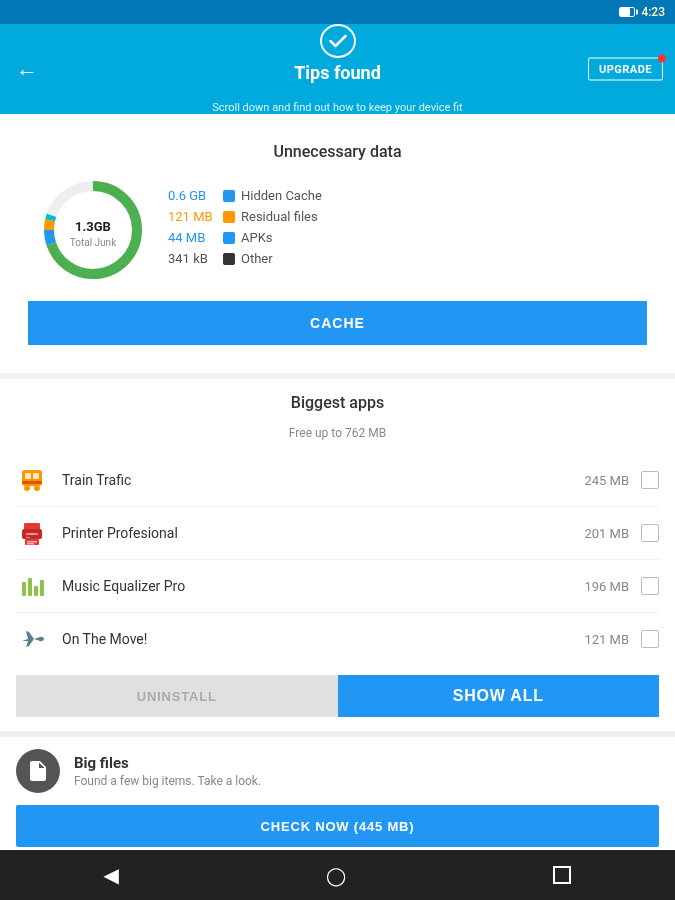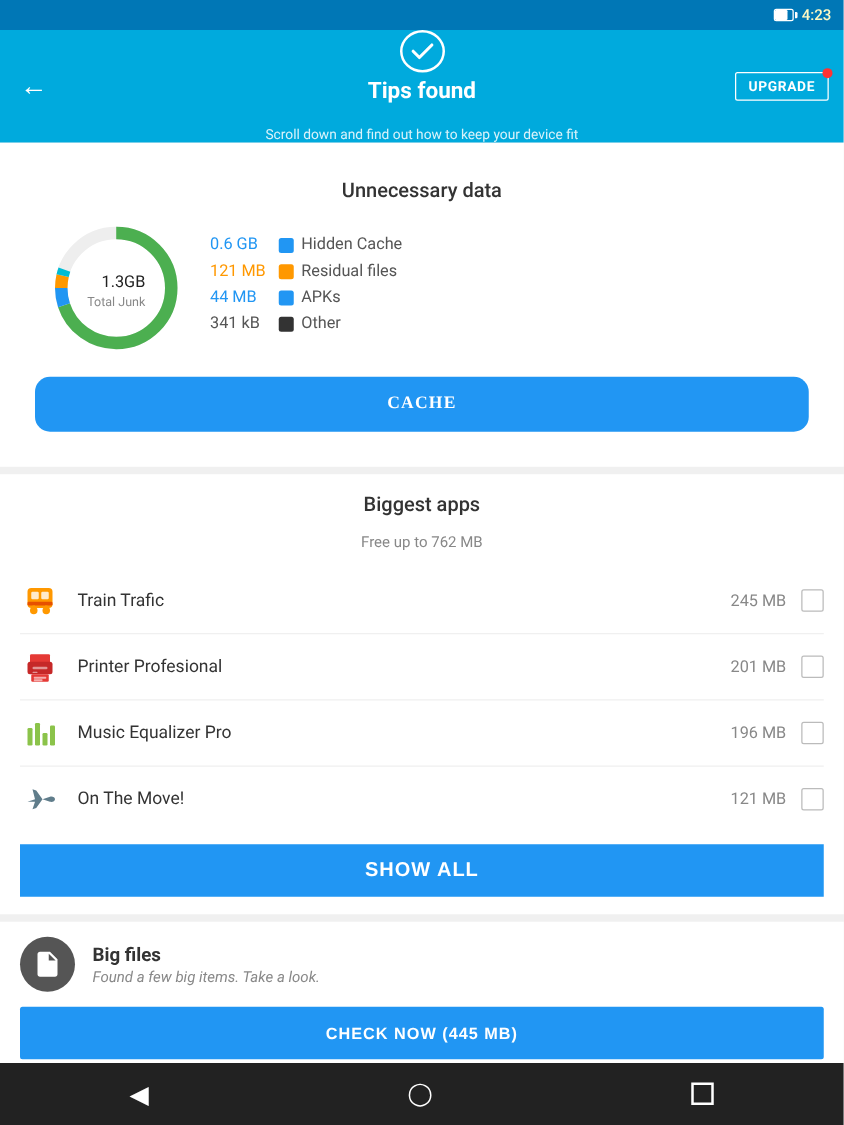--- a/index.html
+++ b/index.html
@@ -167,24 +167,23 @@
     }
     .donut-center {
       position: absolute;
       top: 50%;
       left: 50%;
       transform: translate(-50%, -50%);
       text-align: center;
     }
     .donut-gb {
       font-size: 22px;
-      font-weight: normal;
+      font-weight: bold;
       color: #222;
       line-height: 1;
-      text-align: right;
     }
     .donut-gb span {
       font-size: 13px;
     }
     .donut-label {
       font-size: 10px;
       color: #888;
       margin-top: 2px;
     }
 
@@ -218,24 +217,23 @@
     
     .cache-btn {
       width: 100%;
       height: 44px;
       background: #2196F3;
       color: white;
       font-size: 14px;
       font-weight: bold;
       letter-spacing: 1px;
       border: none;
-      border-radius: 12px;
+      border-radius: 0;
       cursor: pointer;
       margin-top: 16px;
-      font-family: Liberation Serif, serif;
     }
 
     
     .apps-section {
       background: white;
       margin-bottom: 6px;
       padding: 14px 16px;
     }
     .apps-subtitle {
       text-align: center;
@@ -332,21 +330,20 @@
     .info-text-group {}
     .info-heading {
       font-size: 15px;
       font-weight: bold;
       color: #333;
     }
     .info-desc {
       font-size: 12px;
       color: #888;
       margin-top: 2px;
-      font-style: italic;
     }
     .check-now-btn {
       width: 100%;
       height: 42px;
       background: #2196F3;
       color: white;
       font-size: 13px;
       font-weight: bold;
       letter-spacing: 0.8px;
       border: none;
@@ -510,20 +507,21 @@
         <svg width="28" height="28" viewBox="0 0 28 28">
           <path d="M4 16L10 14L8 6L11 7L16 14L22 12C24 11.5 26 12.5 26 14C26 15.5 24 16.5 22 16L16 14L11 21L8 22L10 16L4 16Z" fill="#607d8b"></path>
         </svg>
       </div>
       <span class="app-name">On The Move!</span>
       <span class="app-size">121 MB</span>
       <div class="app-checkbox"></div>
     </div>
 
     <div class="app-actions">
+      <button class="uninstall-btn">UNINSTALL</button>
       <button class="show-all-btn">SHOW ALL</button>
     </div>
   </div>
 
   <div class="info-section">
     <div class="info-row">
       <div class="info-icon-circle">
         <svg width="24" height="24" viewBox="0 0 24 24" fill="white">
           <path d="M14 2H6C4.9 2 4 2.9 4 4v16c0 1.1.9 2 2 2h12c1.1 0 2-.9 2-2V8l-6-6zm-1 7V3.5L18.5 9H13z"></path>
           <rect x="8" y="12" width="8" height="1.5" rx="0.75" fill="white"></rect>

